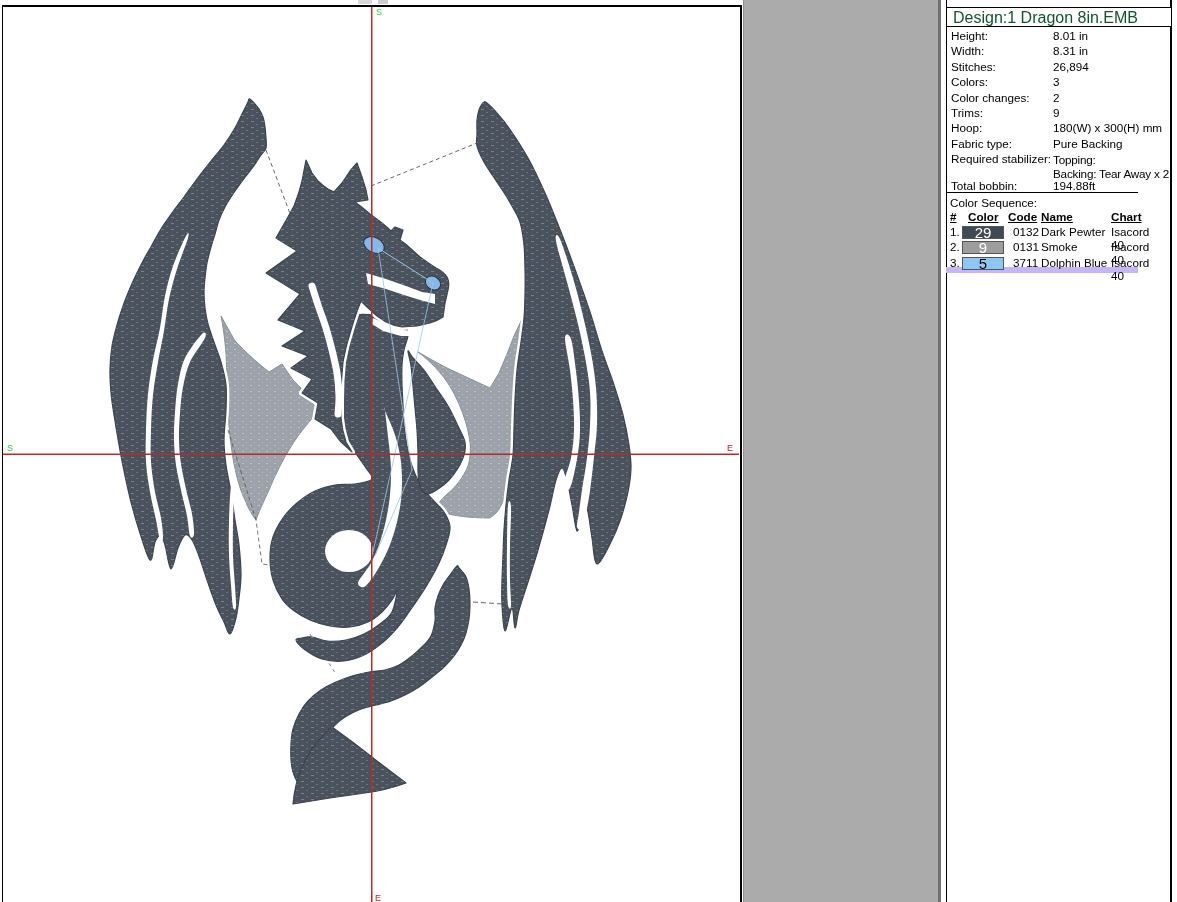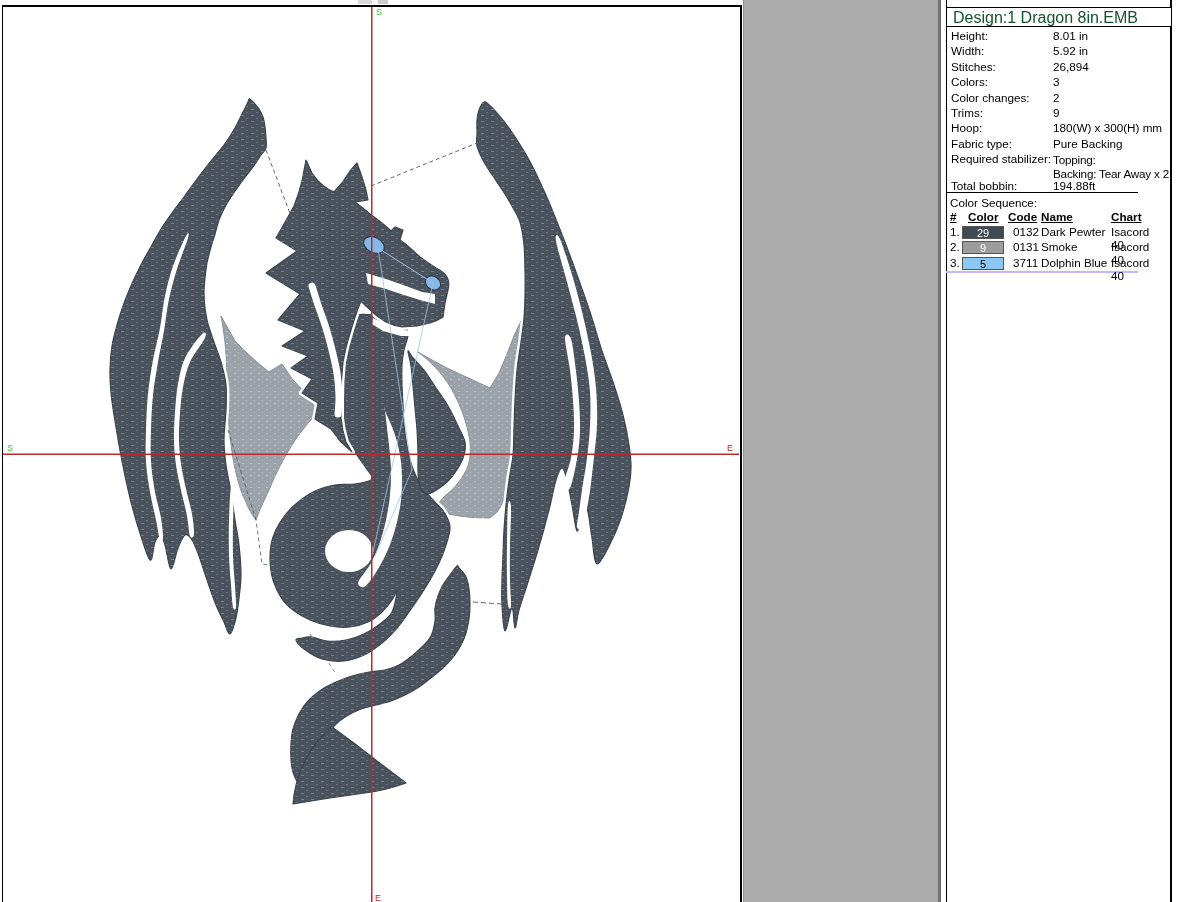--- a/index.html
+++ b/index.html
@@ -18,24 +18,24 @@
 #ptitle { position:absolute; left:946px; top:7px; width:226px; height:20px; border:1px solid #000;
           font-size:16px; color:#14532d; padding-left:6px; line-height:19px; background:#fff; }
 #pinfo { position:absolute; left:947px; top:28px; width:224px; font-size:11.7px; color:#000; }
 .row { position:relative; height:15.4px; }
 .lab { position:absolute; left:4px; top:1px; white-space:nowrap; }
 .val { position:absolute; left:106px; top:1px; white-space:nowrap; }
 #stab { position:relative; height:24px; }
 #stab .val { line-height:14px; top:2px; letter-spacing:-0.2px; }
 #totb { position:relative; height:16px; margin-top:3px; }
 #cseq { position:absolute; left:946px; top:192px; width:192px; height:81px; border-top:1px solid #000;
-        border-bottom:2px solid #c4b5fd; font-size:11.7px; }
+        border-bottom:6px solid #c4b5fd; font-size:11.7px; }
 #cseq .hdr span { font-weight:bold; text-decoration:underline; }
 .sw { position:absolute; left:16px; width:42px; height:13px; border:1px solid #555; text-align:center;
-      font-size:11px; line-height:12px; }
+      font-size:15px; line-height:12px; }
 .c1 { position:absolute; left:4px; }
 .c3 { position:absolute; left:67px; }
 .c4 { position:absolute; left:95px; }
 .c5 { position:absolute; left:165px; }
 </style></head>
 <body>
 <div id="canvas">
     <svg width="745" height="902" viewBox="0 0 745 902" style="position:absolute;left:0;top:0">
 <defs>
 <pattern id="tx" width="10" height="6" patternUnits="userSpaceOnUse">
@@ -107,21 +107,21 @@
 <div id="strip"></div>
 <div id="panel"></div>
 <div id="ptitle">Design:1 Dragon 8in.EMB</div>
 <div id="pinfo">
 <div class="row">
       <span class="lab">Height:</span>
       <span class="val">8.01 in</span>
     </div>
     <div class="row">
       <span class="lab">Width:</span>
-      <span class="val">5.92 in</span>
+      <span class="val">8.31 in</span>
     </div>
     <div class="row">
       <span class="lab">Stitches:</span>
       <span class="val">26,894</span>
     </div>
     <div class="row">
       <span class="lab">Colors:</span>
       <span class="val">3</span>
     </div>
     <div class="row">

